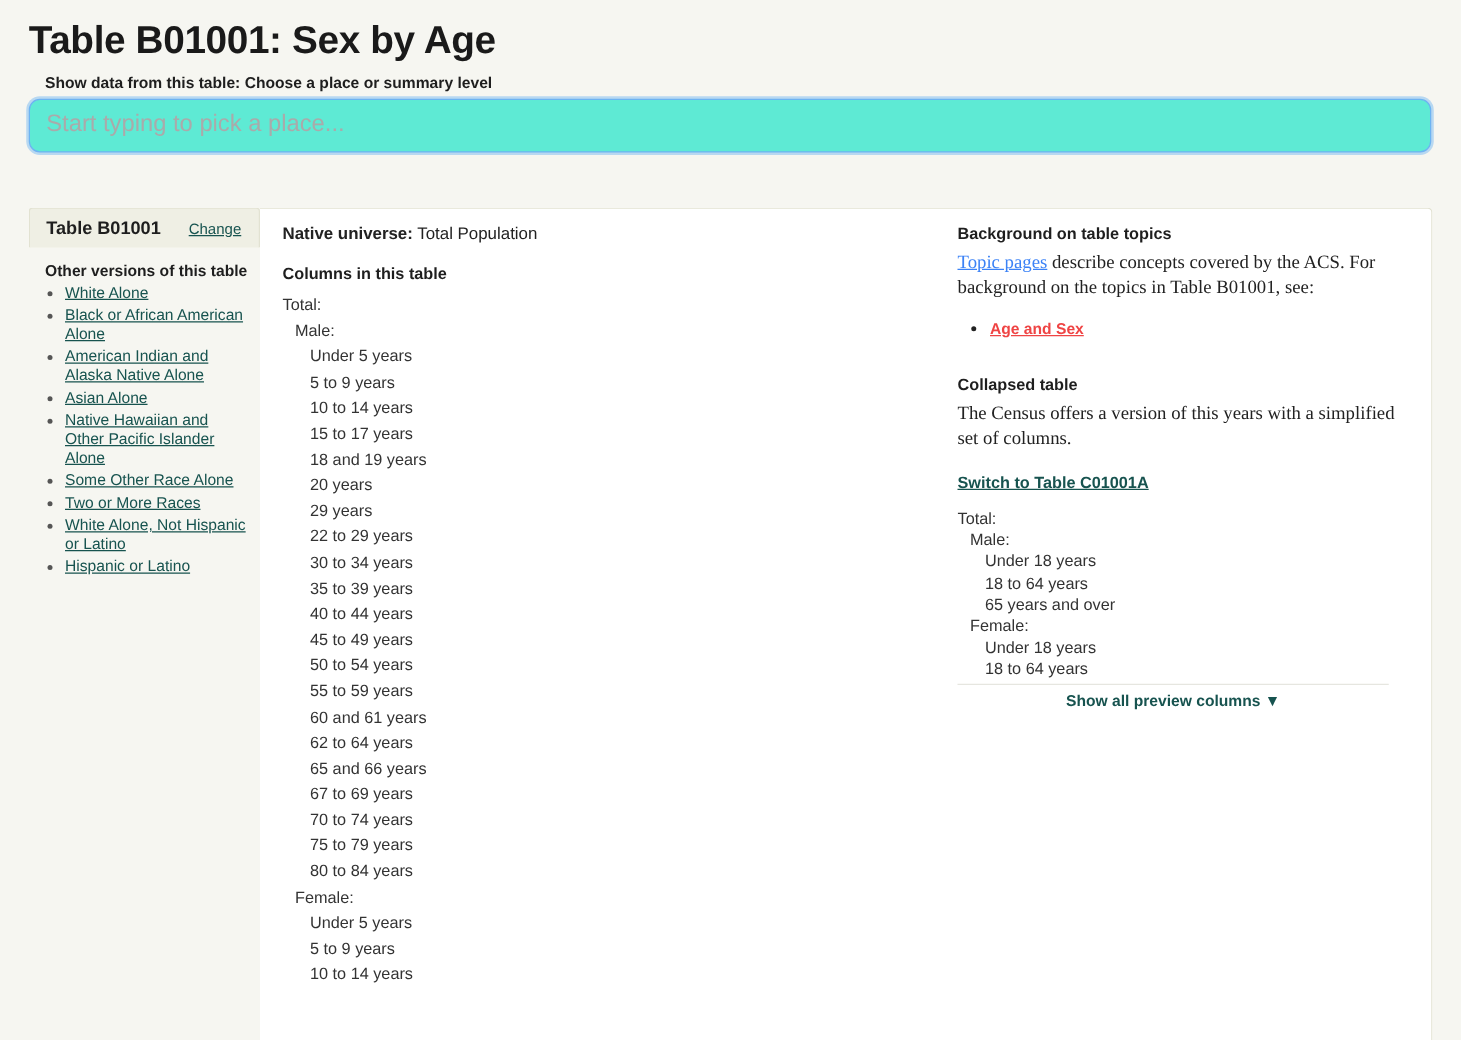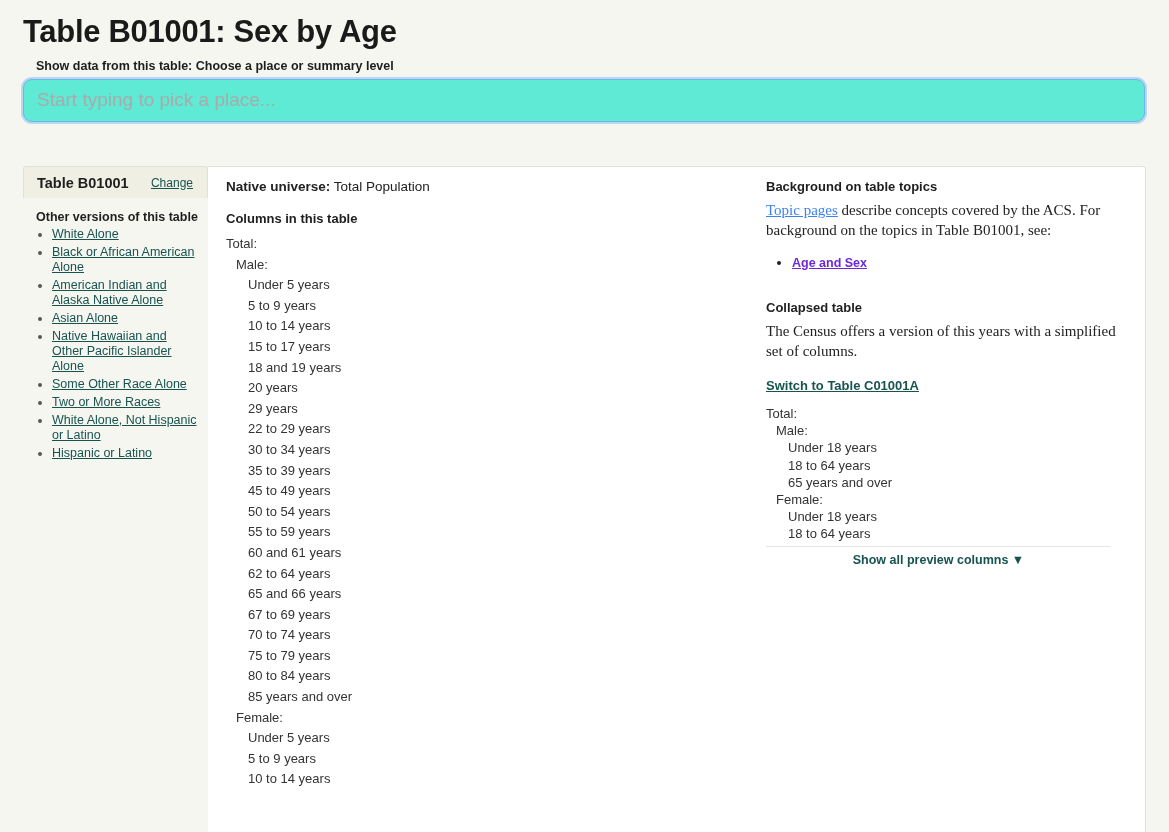--- a/index.html
+++ b/index.html
@@ -202,21 +202,21 @@
   #topics-list {
     list-style: disc;
     margin: 14px 0 0 0;
     padding-left: 26px;
   }
   #topics-list li {
     font-size: 13px;
     line-height: 17px;
   }
   #topics-list a {
-    color: #6d28d9;
+    color: #ef4444;
     text-decoration: underline;
     font-weight: bold;
     font-size: 12.5px;
     cursor: pointer;
   }
   #collapsed-section { margin-top: 28px; }
   #switch-table-link {
     display: inline-block;
     margin-top: 17px;
     font-size: 13px;
@@ -301,31 +301,31 @@
           <li class="lvl-2">Under 5 years</li>
           <li class="lvl-2">5 to 9 years</li>
           <li class="lvl-2">10 to 14 years</li>
           <li class="lvl-2">15 to 17 years</li>
           <li class="lvl-2">18 and 19 years</li>
           <li class="lvl-2">20 years</li>
           <li class="lvl-2">29 years</li>
           <li class="lvl-2">22 to 29 years</li>
           <li class="lvl-2">30 to 34 years</li>
           <li class="lvl-2">35 to 39 years</li>
+          <li class="lvl-2">40 to 44 years</li>
           <li class="lvl-2">45 to 49 years</li>
           <li class="lvl-2">50 to 54 years</li>
           <li class="lvl-2">55 to 59 years</li>
           <li class="lvl-2">60 and 61 years</li>
           <li class="lvl-2">62 to 64 years</li>
           <li class="lvl-2">65 and 66 years</li>
           <li class="lvl-2">67 to 69 years</li>
           <li class="lvl-2">70 to 74 years</li>
           <li class="lvl-2">75 to 79 years</li>
           <li class="lvl-2">80 to 84 years</li>
-          <li class="lvl-2">85 years and over</li>
           <li class="lvl-1">Female:</li>
           <li class="lvl-2">Under 5 years</li>
           <li class="lvl-2">5 to 9 years</li>
           <li class="lvl-2">10 to 14 years</li>
         </ul>
     </div>
 
     <div id="aside-col">
       <div class="aside-heading">Background on table topics</div>
       <p class="aside-para"><span class="inline-link">Topic pages</span><span> describe concepts covered by the ACS. For background on the topics in Table B01001, see:</span></p>

